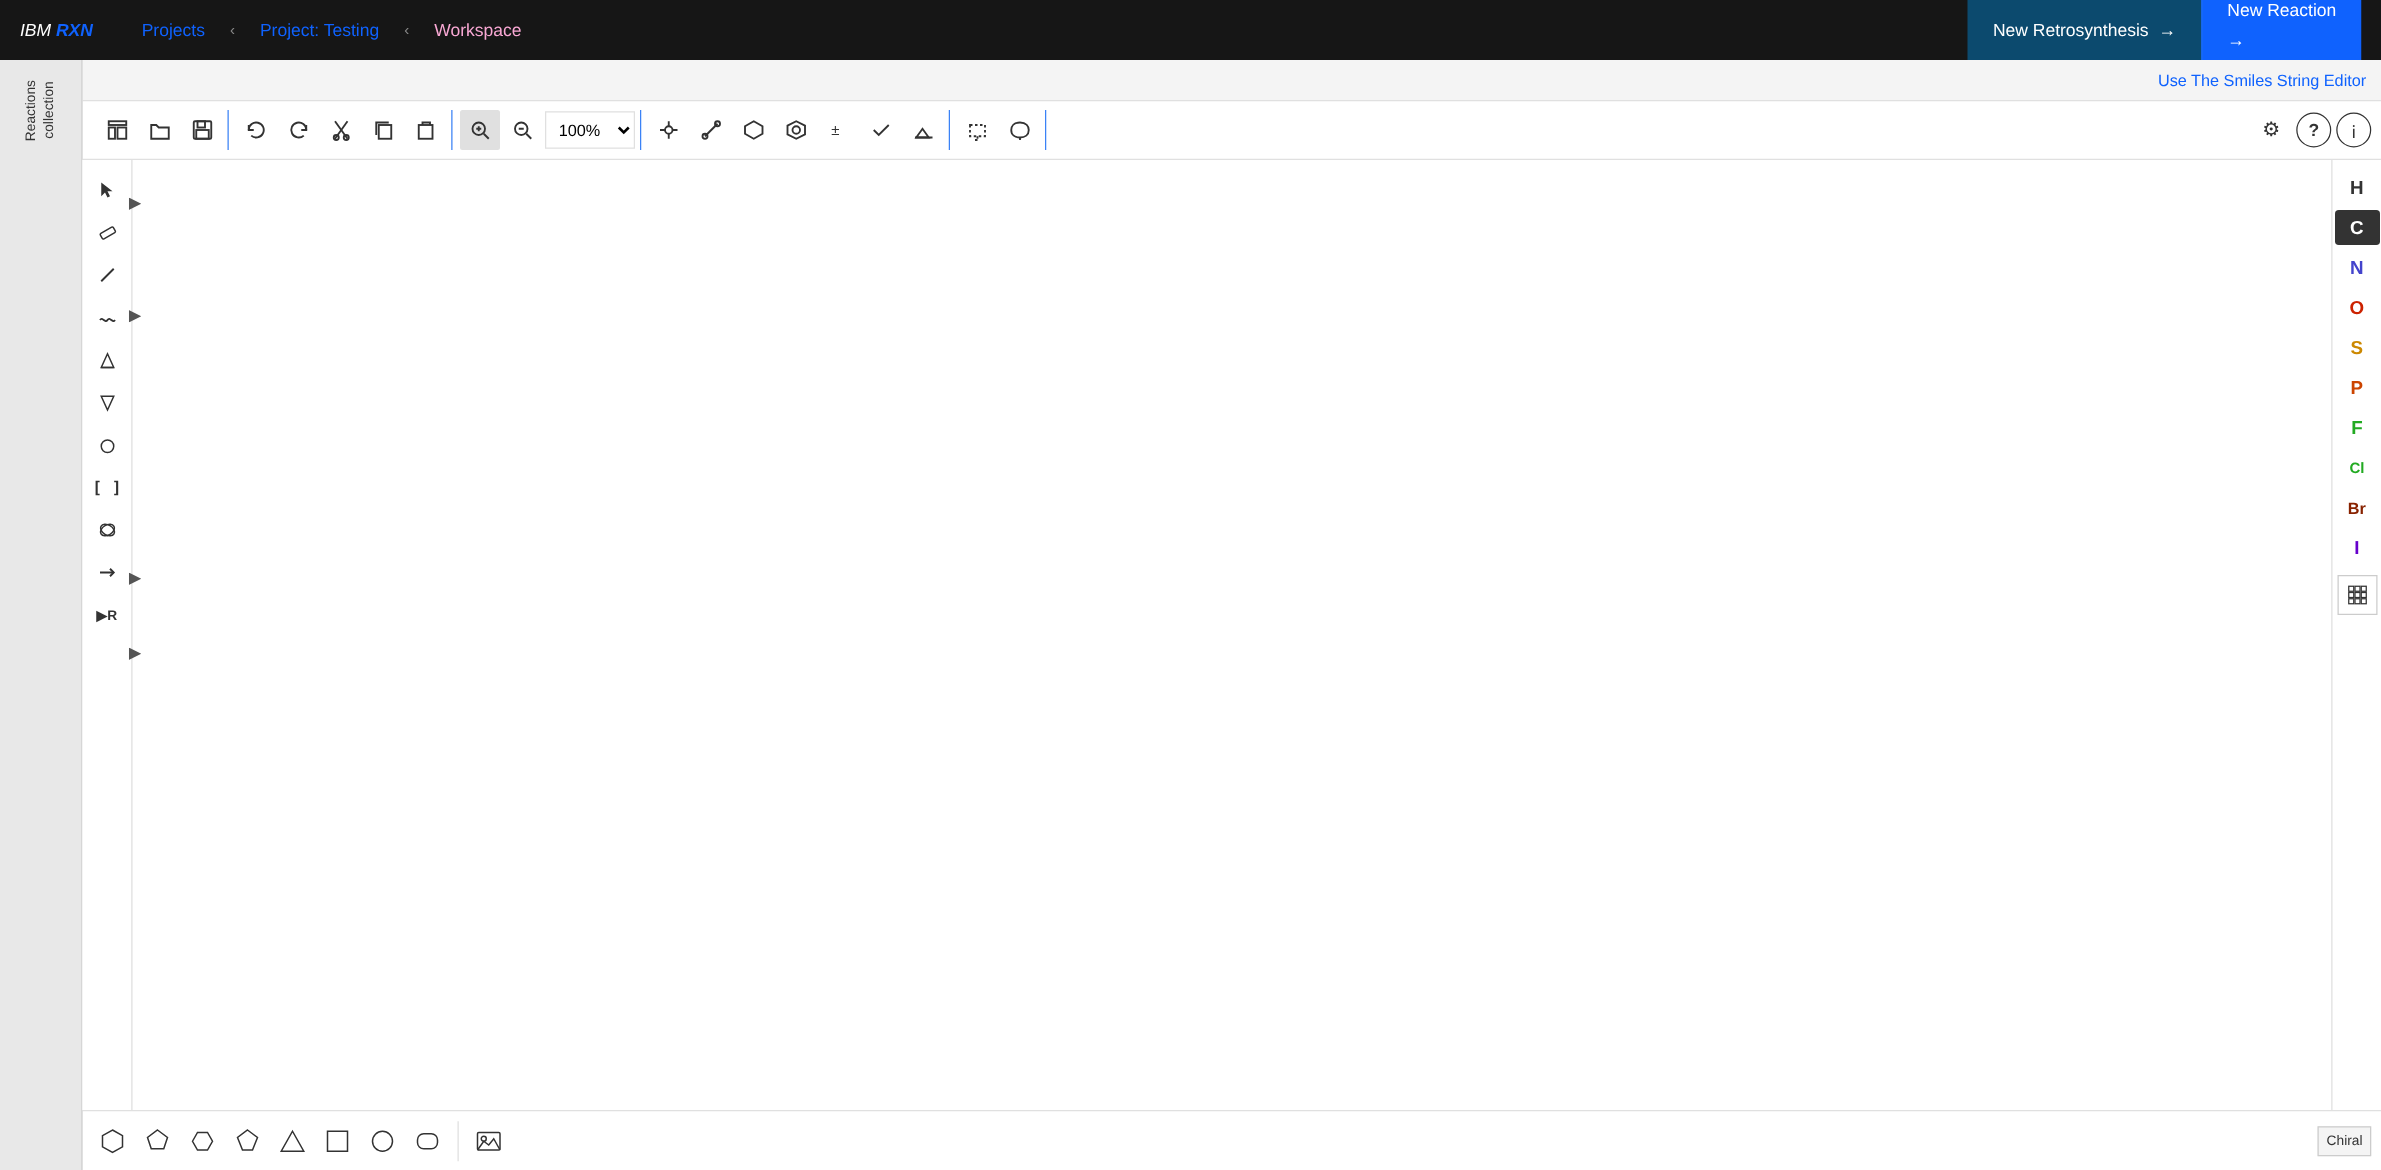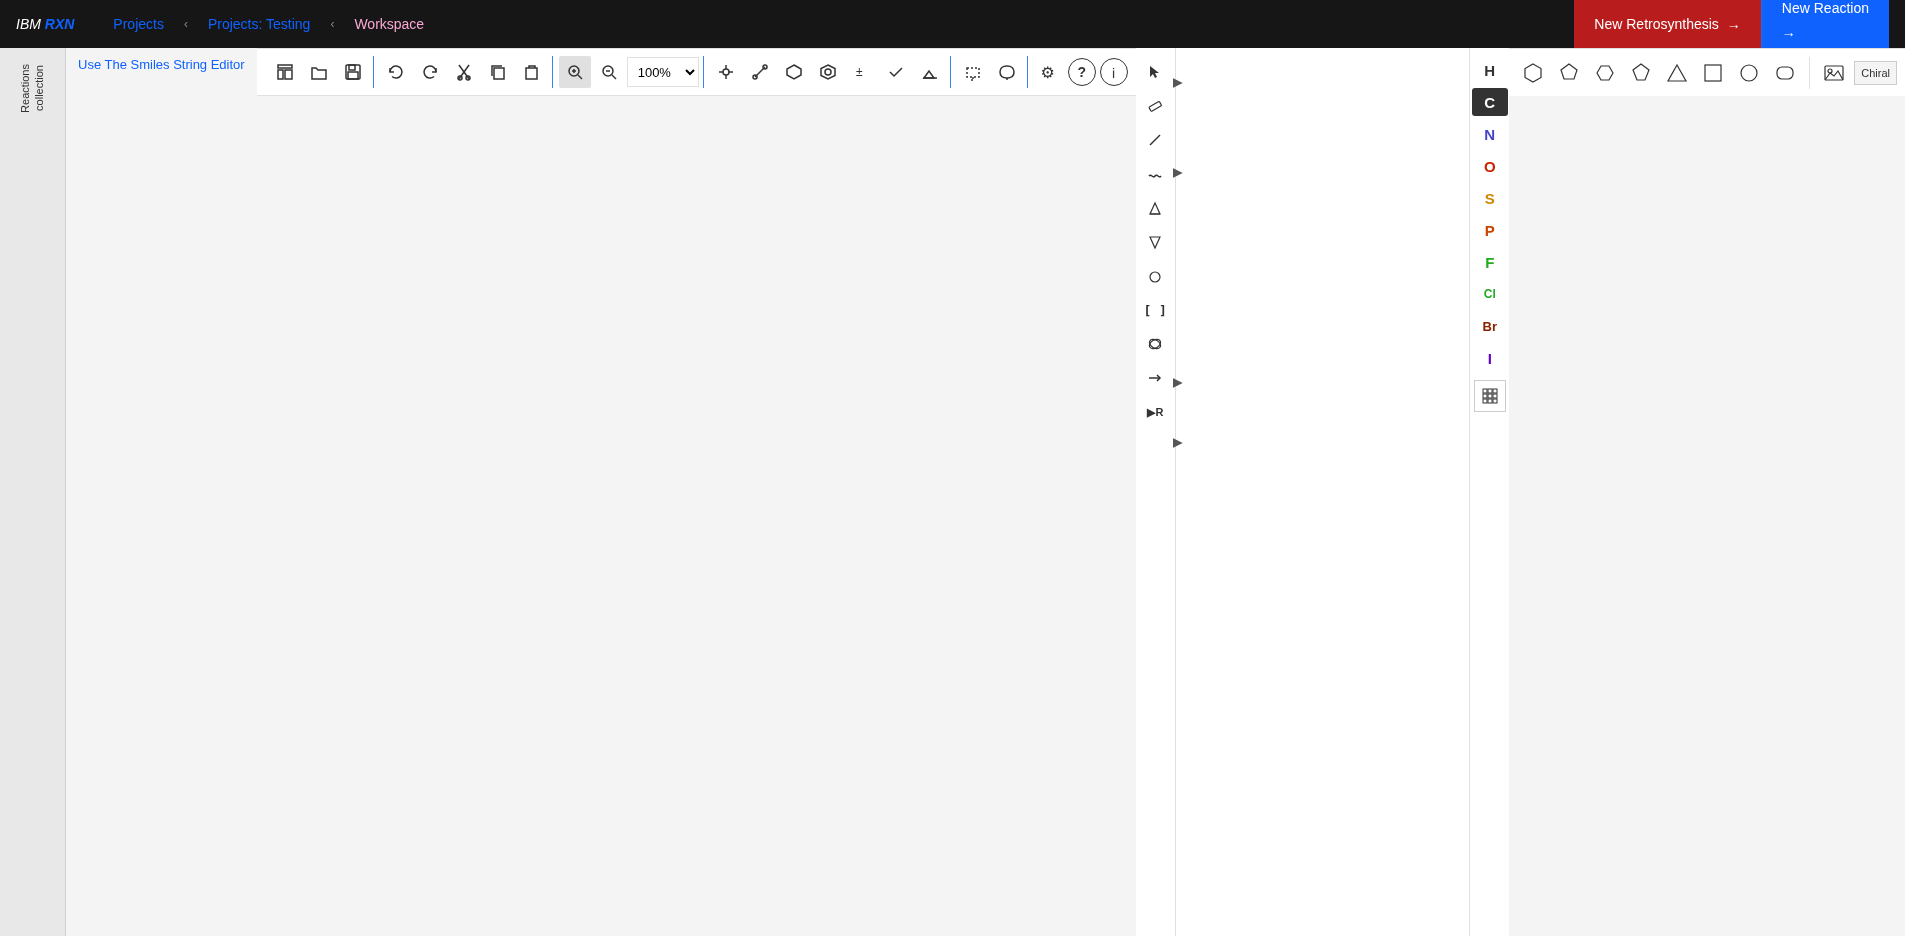--- a/index.html
+++ b/index.html
@@ -30,21 +30,21 @@
       color: #0f62fe;
       flex: 1;
     }
     .top-nav .breadcrumb .sep { color: #888; font-size: 12px; }
     .top-nav .breadcrumb .current { color: #f9a8d4; }
     .top-nav .nav-buttons {
       display: flex;
       gap: 0;
     }
     .btn-retrosynthesis {
-      background: #b91c1c;
+      background: #0c4a6e;
       color: white;
       border: none;
       padding: 0 20px;
       height: 48px;
       font-size: 14px;
       cursor: pointer;
       display: flex;
       align-items: center;
       gap: 8px;
       white-space: nowrap;
@@ -89,21 +89,21 @@
       color: #333;
       padding: 8px 0;
       text-align: center;
       line-height: 1.3;
     }
 
     
     .editor-area {
       flex: 1;
       display: flex;
-      flex-direction: row;
+      flex-direction: column;
       background: #f4f4f4;
     }
 
     
     .smiles-bar {
       height: 32px;
       background: #f4f4f4;
       display: flex;
       align-items: center;
       justify-content: flex-end;
@@ -285,21 +285,21 @@
 </head>
 <body>
 
 <div class="top-nav">
   <div class="brand">
     IBM <span>RXN</span>
   </div>
   <div class="breadcrumb">
     <a class="smiles-link">Projects</a>
     <span class="sep">‹</span>
-    <a class="smiles-link">Projects: Testing</a>
+    <a class="smiles-link">Project: Testing</a>
     <span class="sep">‹</span>
     <span class="current">Workspace</span>
   </div>
   <div class="nav-buttons">
     <button class="btn-retrosynthesis">
       <span>New Retrosynthesis</span>
       <span>→</span>
     </button>
     <button class="btn-new-reaction">
       <span>New Reaction</span>

